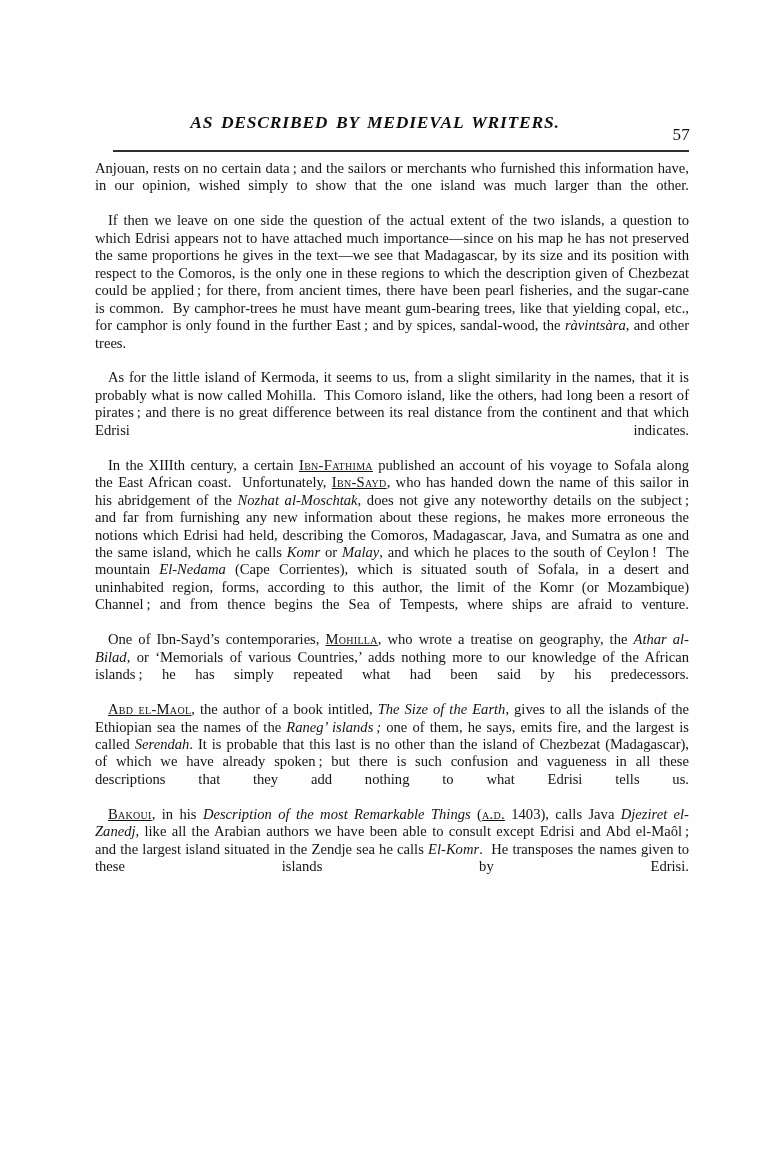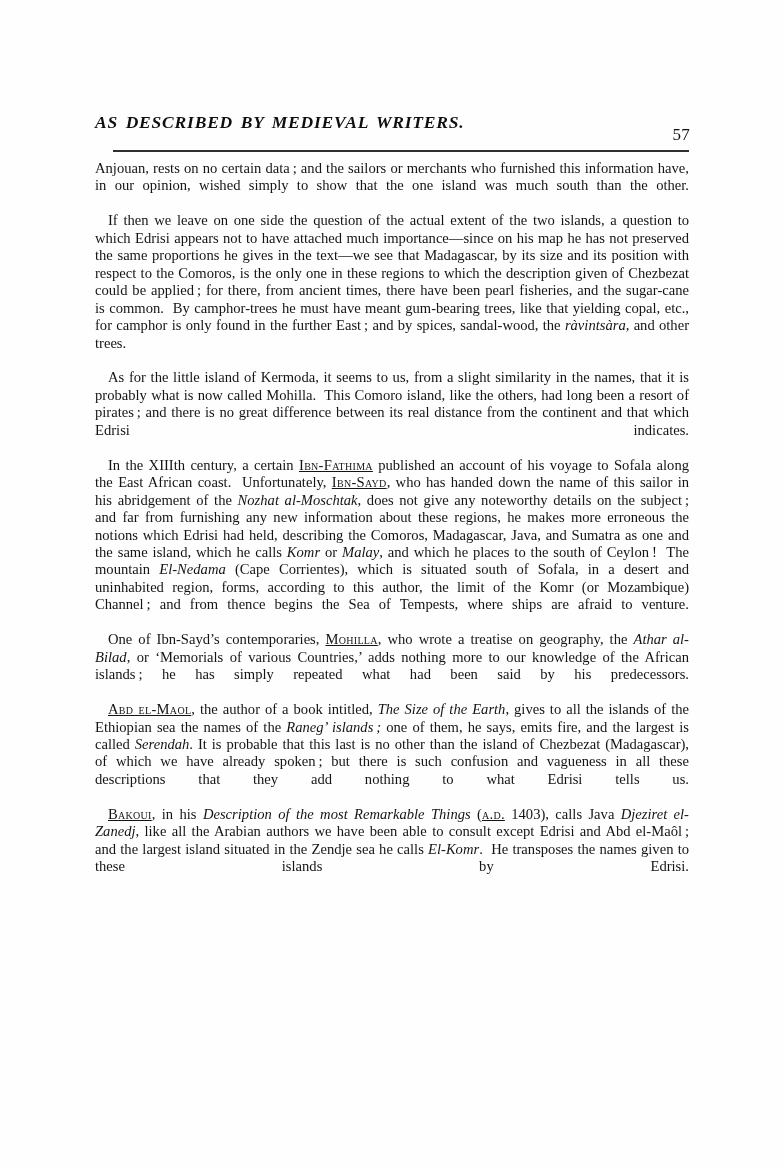--- a/index.html
+++ b/index.html
@@ -28,21 +28,21 @@
     left: 95px;
     top: 112px;
     width: 595px;
     height: 40px;
   }
   .running-head {
     position: absolute;
     left: 0;
     top: 0;
     width: 560px;
-    text-align: left;
+    text-align: center;
     font-style: italic;
     font-weight: bold;
     font-size: 17.5px;
     letter-spacing: 0.8px;
     word-spacing: 2.5px;
     color: #0f0f0f;
     white-space: nowrap;
   }
   .folio {
     position: absolute;
@@ -104,21 +104,21 @@
 <div class="page">
 
   <div class="header-zone">
     <div class="running-head">AS DESCRIBED BY MEDIEVAL WRITERS.</div>
     <div class="folio">57</div>
   </div>
 
   <div class="rule"></div>
 
   <div class="textblock">
-      <p class="para first">Anjouan, rests on no certain data ; and the sailors or merchants who furnished this information have, in our opinion, wished simply to show that the one island was much south than the other.</p>
+      <p class="para first">Anjouan, rests on no certain data ; and the sailors or merchants who furnished this information have, in our opinion, wished simply to show that the one island was much larger than the other.</p>
       <p class="para">If then we leave on one side the question of the actual extent of the two islands, a question to which Edrisi appears not to have attached much importance—since on his map he has not preserved the same proportions he gives in the text—we see that Madagascar, by its size and its position with respect to the Comoros, is the only one in these regions to which the description given of Chezbezat could be applied ; for there, from ancient times, there have been pearl fisheries, and the sugar-cane is common.&nbsp; By camphor-trees he must have meant gum-bearing trees, like that yielding copal, etc., for camphor is only found in the further East ; and by spices, sandal-wood, the <span class="it">ràvintsàra</span>, and other trees.</p>
       <p class="para">As for the little island of Kermoda, it seems to us, from a slight similarity in the names, that it is probably what is now called Mohilla.&nbsp; This Comoro island, like the others, had long been a resort of pirates ; and there is no great difference between its real distance from the continent and that which Edrisi indicates.</p>
       <p class="para">In the XIIIth century, a certain <span class="sc">Ibn-Fathima</span> published an account of his voyage to Sofala along the East African coast.&nbsp; Unfortunately, <span class="sc">Ibn-Sayd</span>, who has handed down the name of this sailor in his abridgement of the <span class="it">Nozhat al-Moschtak</span>, does not give any noteworthy details on the subject ; and far from furnishing any new information about these regions, he makes more erroneous the notions which Edrisi had held, describing the Comoros, Madagascar, Java, and Sumatra as one and the same island, which he calls <span class="it">Komr</span> or <span class="it">Malay</span>, and which he places to the south of Ceylon !&nbsp; The mountain <span class="it">El-Nedama</span> (Cape Corrientes), which is situated south of Sofala, in a desert and uninhabited region, forms, according to this author, the limit of the Komr (or Mozambique) Channel ; and from thence begins the Sea of Tempests, where ships are afraid to venture.</p>
       <p class="para">One of Ibn-Sayd’s contemporaries, <span class="sc">Mohilla</span>, who wrote a treatise on geography, the <span class="it">Athar al-Bilad</span>, or ‘Memorials of various Countries,’ adds nothing more to our knowledge of the African islands ; he has simply repeated what had been said by his predecessors.</p>
       <p class="para"><span class="sc">Abd el-Maol</span>, the author of a book intitled, <span class="it">The Size of the Earth</span>, gives to all the islands of the Ethiopian sea the names of the <span class="it">Raneg’ islands ;</span> one of them, he says, emits fire, and the largest is called <span class="it">Serendah</span>. It is probable that this last is no other than the island of Chezbezat (Madagascar), of which we have already spoken ; but there is such confusion and vagueness in all these descriptions that they add nothing to what Edrisi tells us.</p>
       <p class="para"><span class="sc">Bakoui</span>, in his <span class="it">Description of the most Remarkable Things</span> (<span class="sc">a.d.</span> 1403), calls Java <span class="it">Djeziret el-Zanedj</span>, like all the Arabian authors we have been able to consult except Edrisi and Abd el-Maôl ; and the largest island situated in the Zendje sea he calls <span class="it">El-Komr</span>.&nbsp; He transposes the names given to these islands by Edrisi.</p>
     </div>
 
 </div>
 

